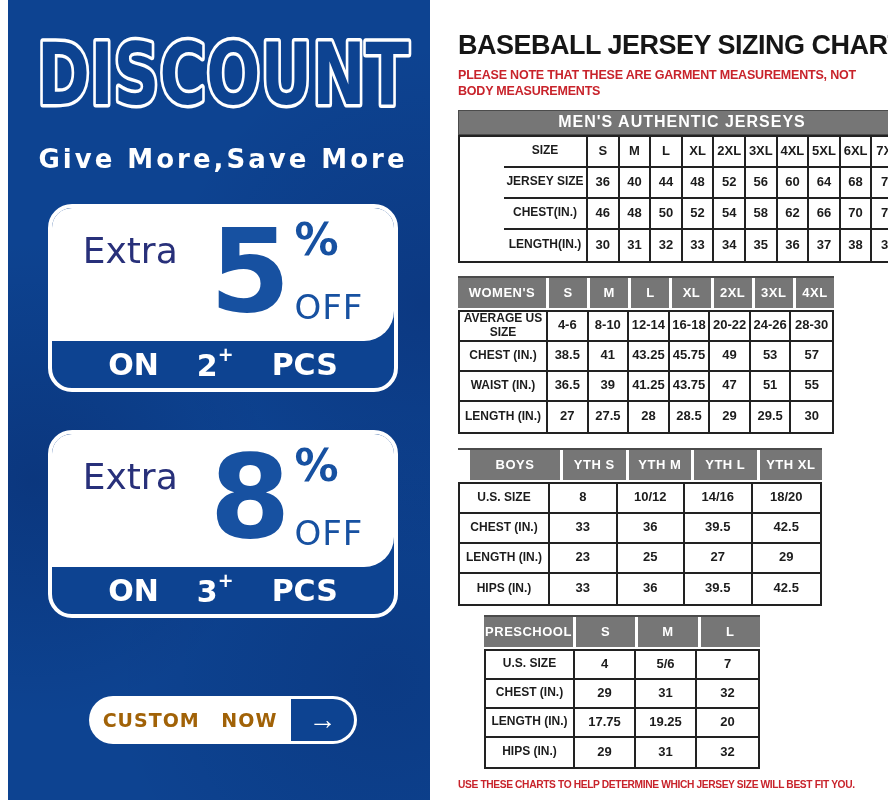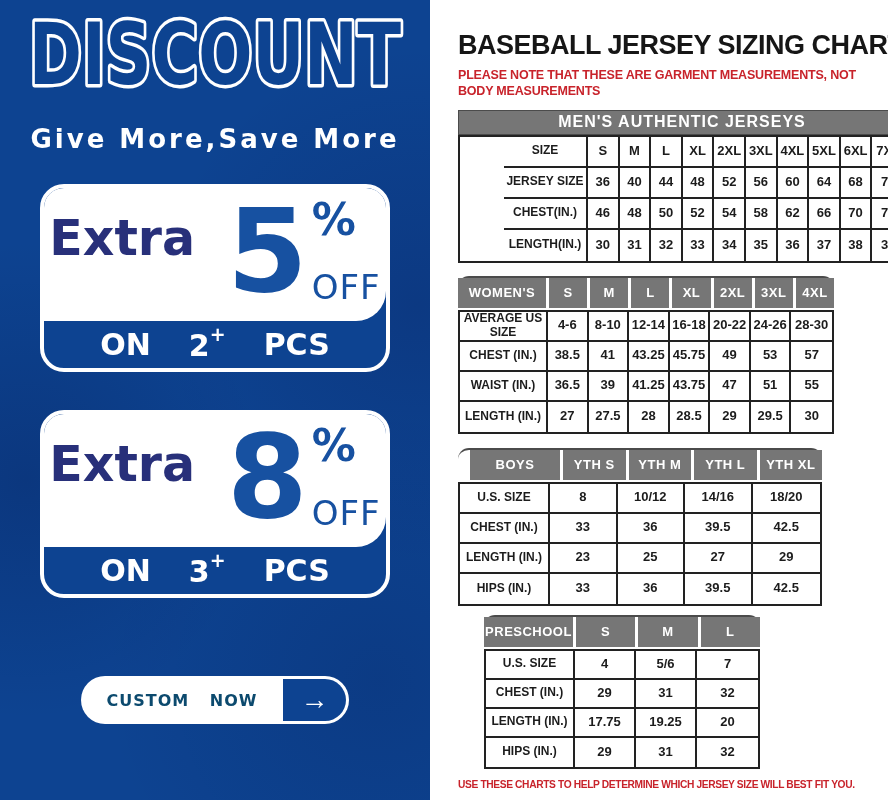--- a/index.html
+++ b/index.html
@@ -2,62 +2,63 @@
 <html><head>
 <meta charset="utf-8">
 <style>
   * { margin:0; padding:0; box-sizing:border-box; }
   html,body { background:#fff; }
   body { font-family:"Liberation Sans", sans-serif; }
   .page { position:relative; width:888px; height:800px; background:#fff; overflow:hidden; }
 
   
   .promo {
-    position:absolute; left:0; top:0; width:430px; height:800px;
+    position:absolute; left:8px; top:0; width:430px; height:800px;
     background:
       radial-gradient(circle at 6% 60%, rgba(4,12,60,.22), transparent 38%),
       radial-gradient(circle at 97% 38%, rgba(8,16,70,.20), transparent 40%),
       radial-gradient(circle at 88% 85%, rgba(4,12,60,.15), transparent 35%),
       #0d4391;
     display:flex; flex-direction:column; align-items:center;
+    padding-top:20px;
   }
   .discount-svg { display:block; }
   .tagline {
     margin-top:24px; color:#ffffff; font-family:"DejaVu Sans", sans-serif;
     font-weight:bold; font-size:26px; letter-spacing:3px; white-space:nowrap;
   }
   .offer-card {
     width:350px; border:4px solid #fff; border-radius:24px;
     background:#0d4391; overflow:hidden;
   }
   .offer-card.first { margin-top:30px; }
   .offer-card.second { margin-top:38px; }
   .offer-top {
     background:#fff; height:133px; border-bottom-right-radius:30px;
     display:flex; justify-content:center; align-items:flex-start; padding-top:10px;
     font-family:"DejaVu Sans", sans-serif;
   }
-  .extra { font-size:49px; font-weight:bold; color:#28307a; margin-top:12px; margin-right:32px; }
+  .extra { font-size:36px; font-weight:normal; color:#28307a; margin-top:12px; margin-right:32px; }
   .big-num { font-size:116px; font-weight:bold; color:#1751a1; line-height:0.92; }
   .pct-col { display:flex; flex-direction:column; justify-content:space-between; height:106px; margin-left:4px; }
   .pct { font-size:44px; font-weight:bold; color:#1751a1; line-height:1; }
   .off { font-size:34px; font-weight:normal; color:#1751a1; line-height:1; letter-spacing:1px; }
   .offer-band {
     height:47px; display:flex; align-items:center; justify-content:center; gap:38px;
     color:#fff; font-family:"DejaVu Sans", sans-serif; font-weight:bold; font-size:30px;
   }
   .qty sup { font-size:19px; position:relative; top:-4px; }
   .custom-btn {
     margin-top:78px; width:268px; height:48px; display:flex; cursor:pointer;
   }
   .btn-label {
     flex:1; background:#fff; border-radius:24px 0 0 24px;
     display:flex; align-items:center; justify-content:center;
-    color:#0c4a6e; font-family:"DejaVu Sans", sans-serif; font-weight:bold;
-    font-size:16px; letter-spacing:1px; word-spacing:14px; white-space:nowrap;
+    color:#a16207; font-family:"DejaVu Sans", sans-serif; font-weight:bold;
+    font-size:19px; letter-spacing:1px; word-spacing:14px; white-space:nowrap;
   }
   .btn-arrow {
     width:66px; background:#0d4391; border:3px solid #fff; border-left:none;
     border-radius:0 24px 24px 0;
     display:flex; align-items:center; justify-content:center;
     color:#fff; font-size:28px; font-weight:bold;
   }
 
   
   .charts {
@@ -79,21 +80,21 @@
   .tbl-mens { width:448px; margin-top:10px; }
   .tbl-womens { width:376px; margin-top:13px; }
   .tbl-boys { width:364px; margin-top:14px; }
   .tbl-preschool { width:302px; margin-top:9px;padding-left:26px; }
 
   .table-banner {
     height:25px; background:#767676; border:1px solid #4b4b4b;
     display:flex; align-items:center; justify-content:center;
     color:#fff; font-weight:bold; font-size:16px; letter-spacing:1px;
   }
-  .hdr-row { display:grid; border-top:2px solid #4b4b4b;border-radius:11px; }
+  .hdr-row { display:grid; border-top:2px solid #4b4b4b; }
   .hcell {
     height:30px; background:#767676; color:#fff; font-weight:bold; font-size:13px;
     display:flex; align-items:center; justify-content:center; letter-spacing:0.5px;
   }
   .hcell + .hcell { border-left:3px solid #fff; }
   .body-grid { display:grid; border:2px solid #222; background:#fff; }
   .hdr-row + .body-grid { margin-top:2px; }
   .body-cell {
     display:flex; align-items:center; justify-content:center; text-align:center;
     color:#1c1c1c; font-weight:bold; font-size:13px; height:30px;

